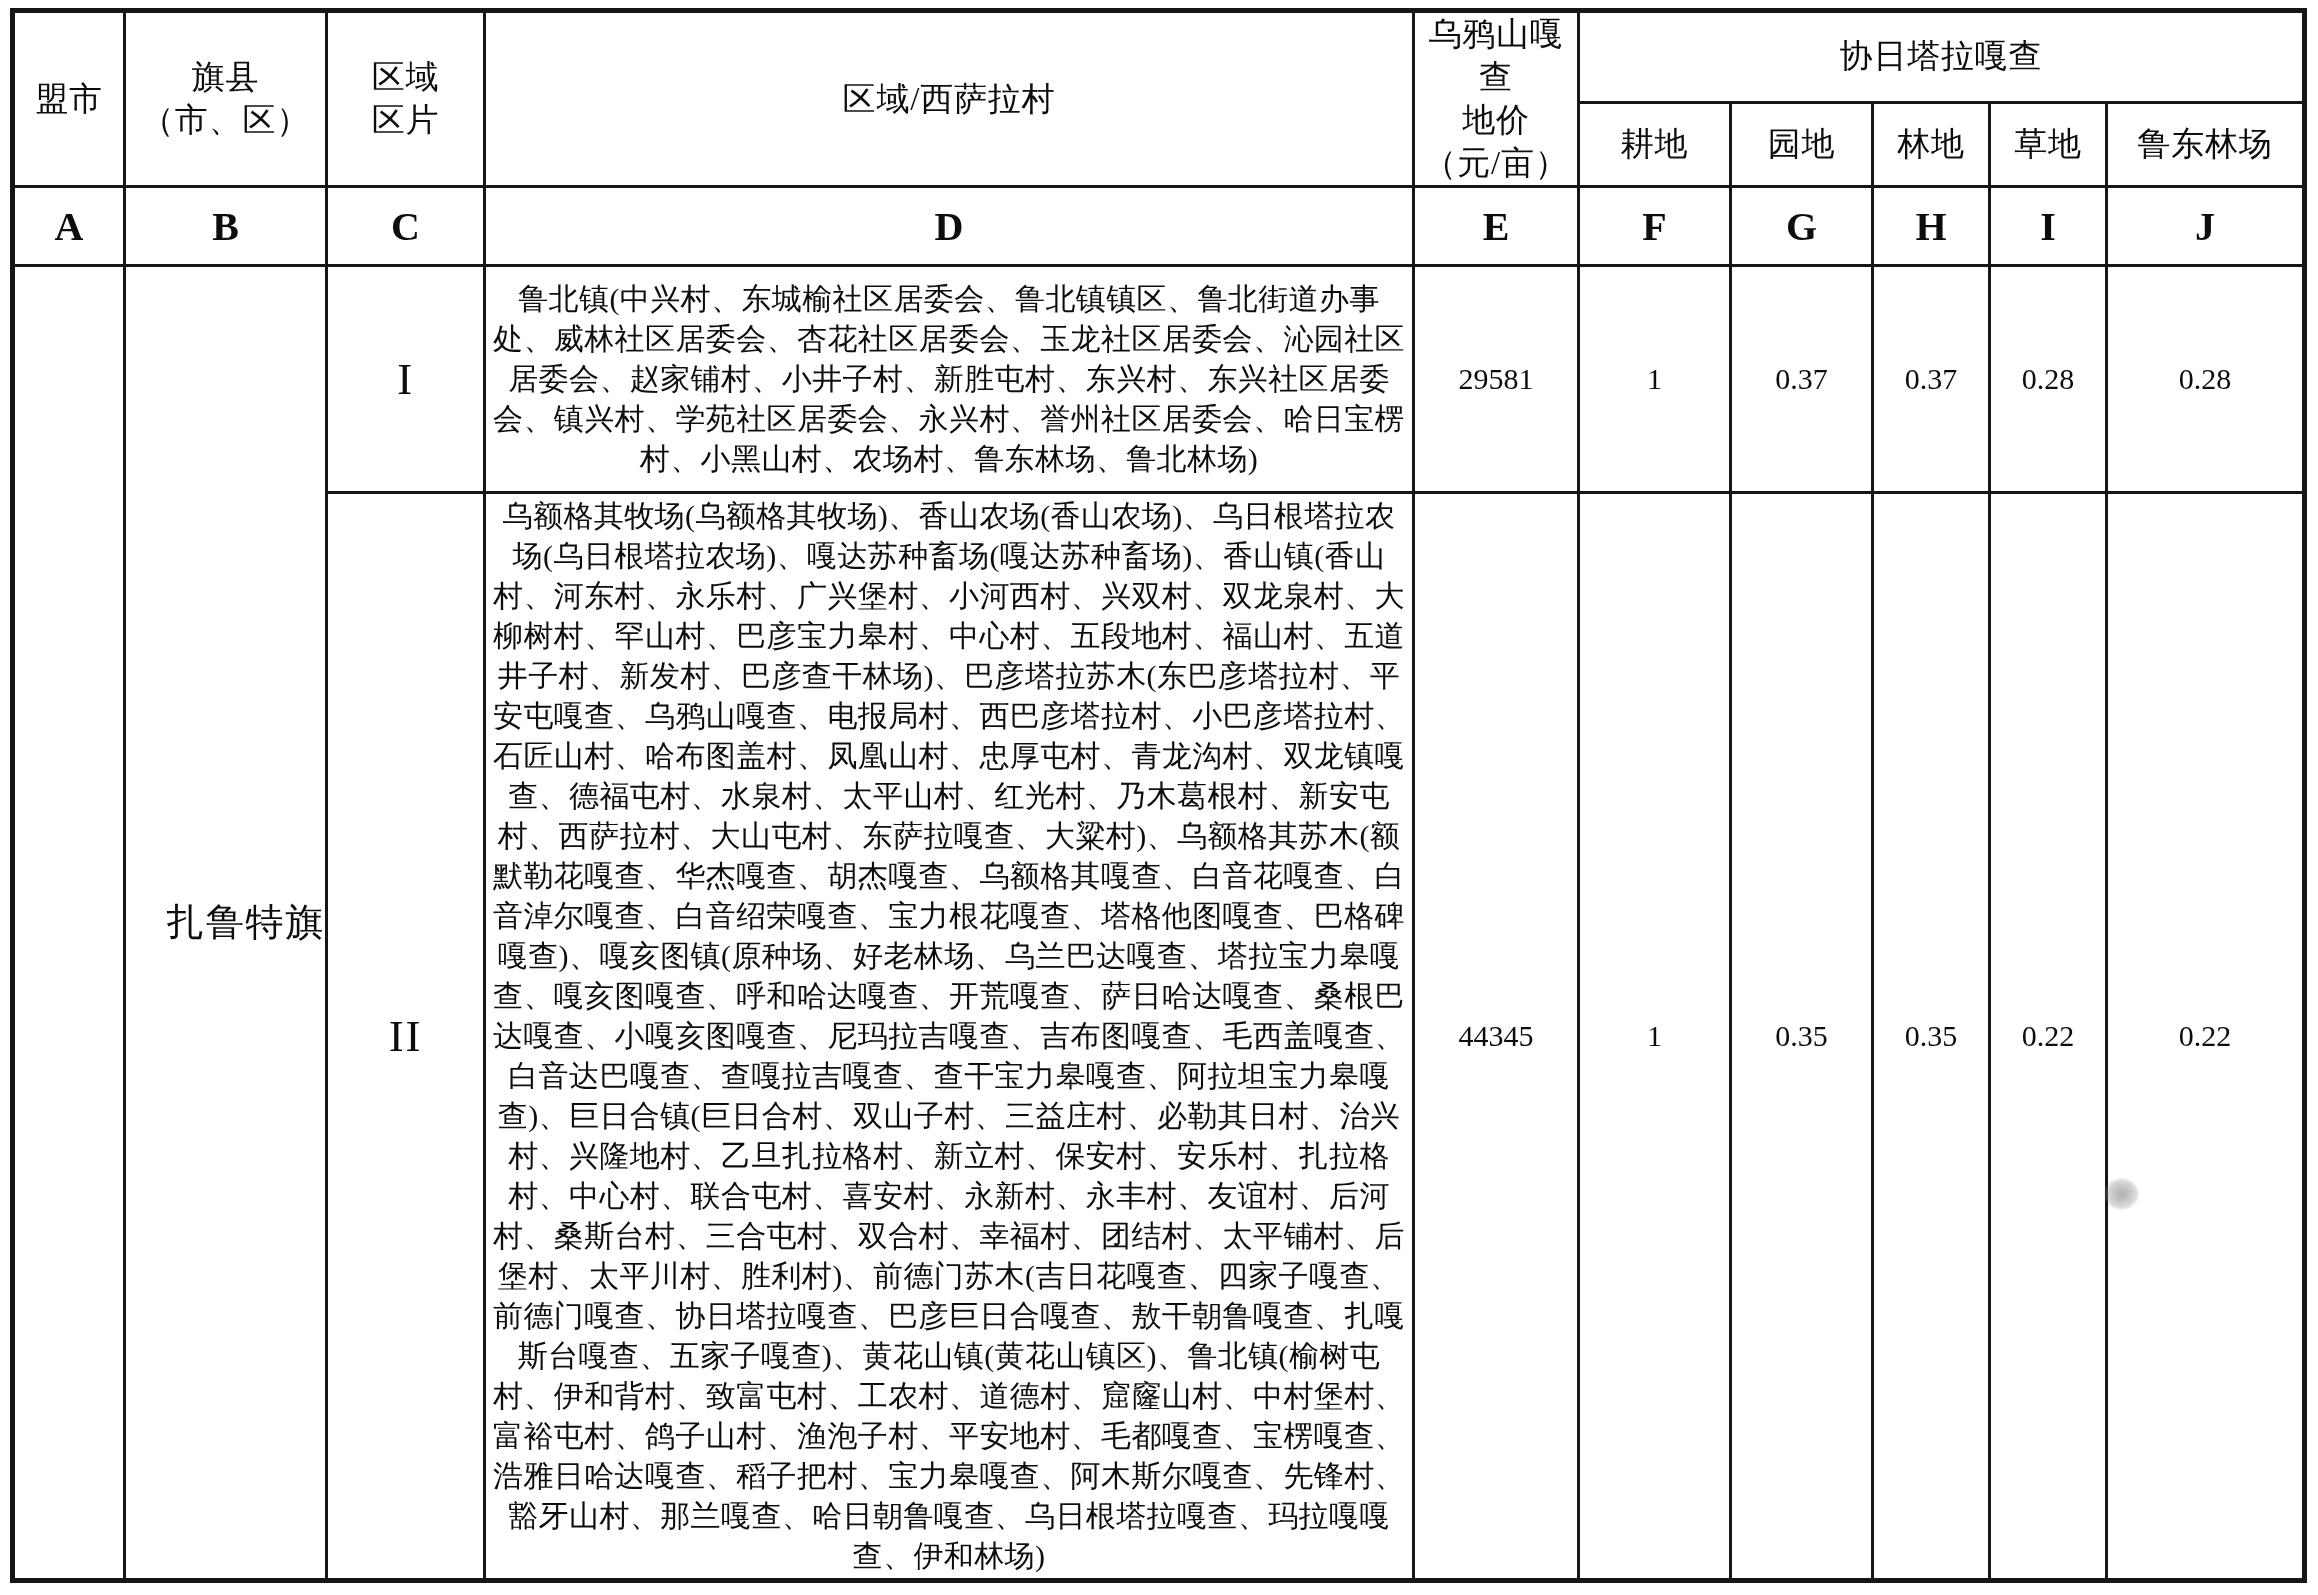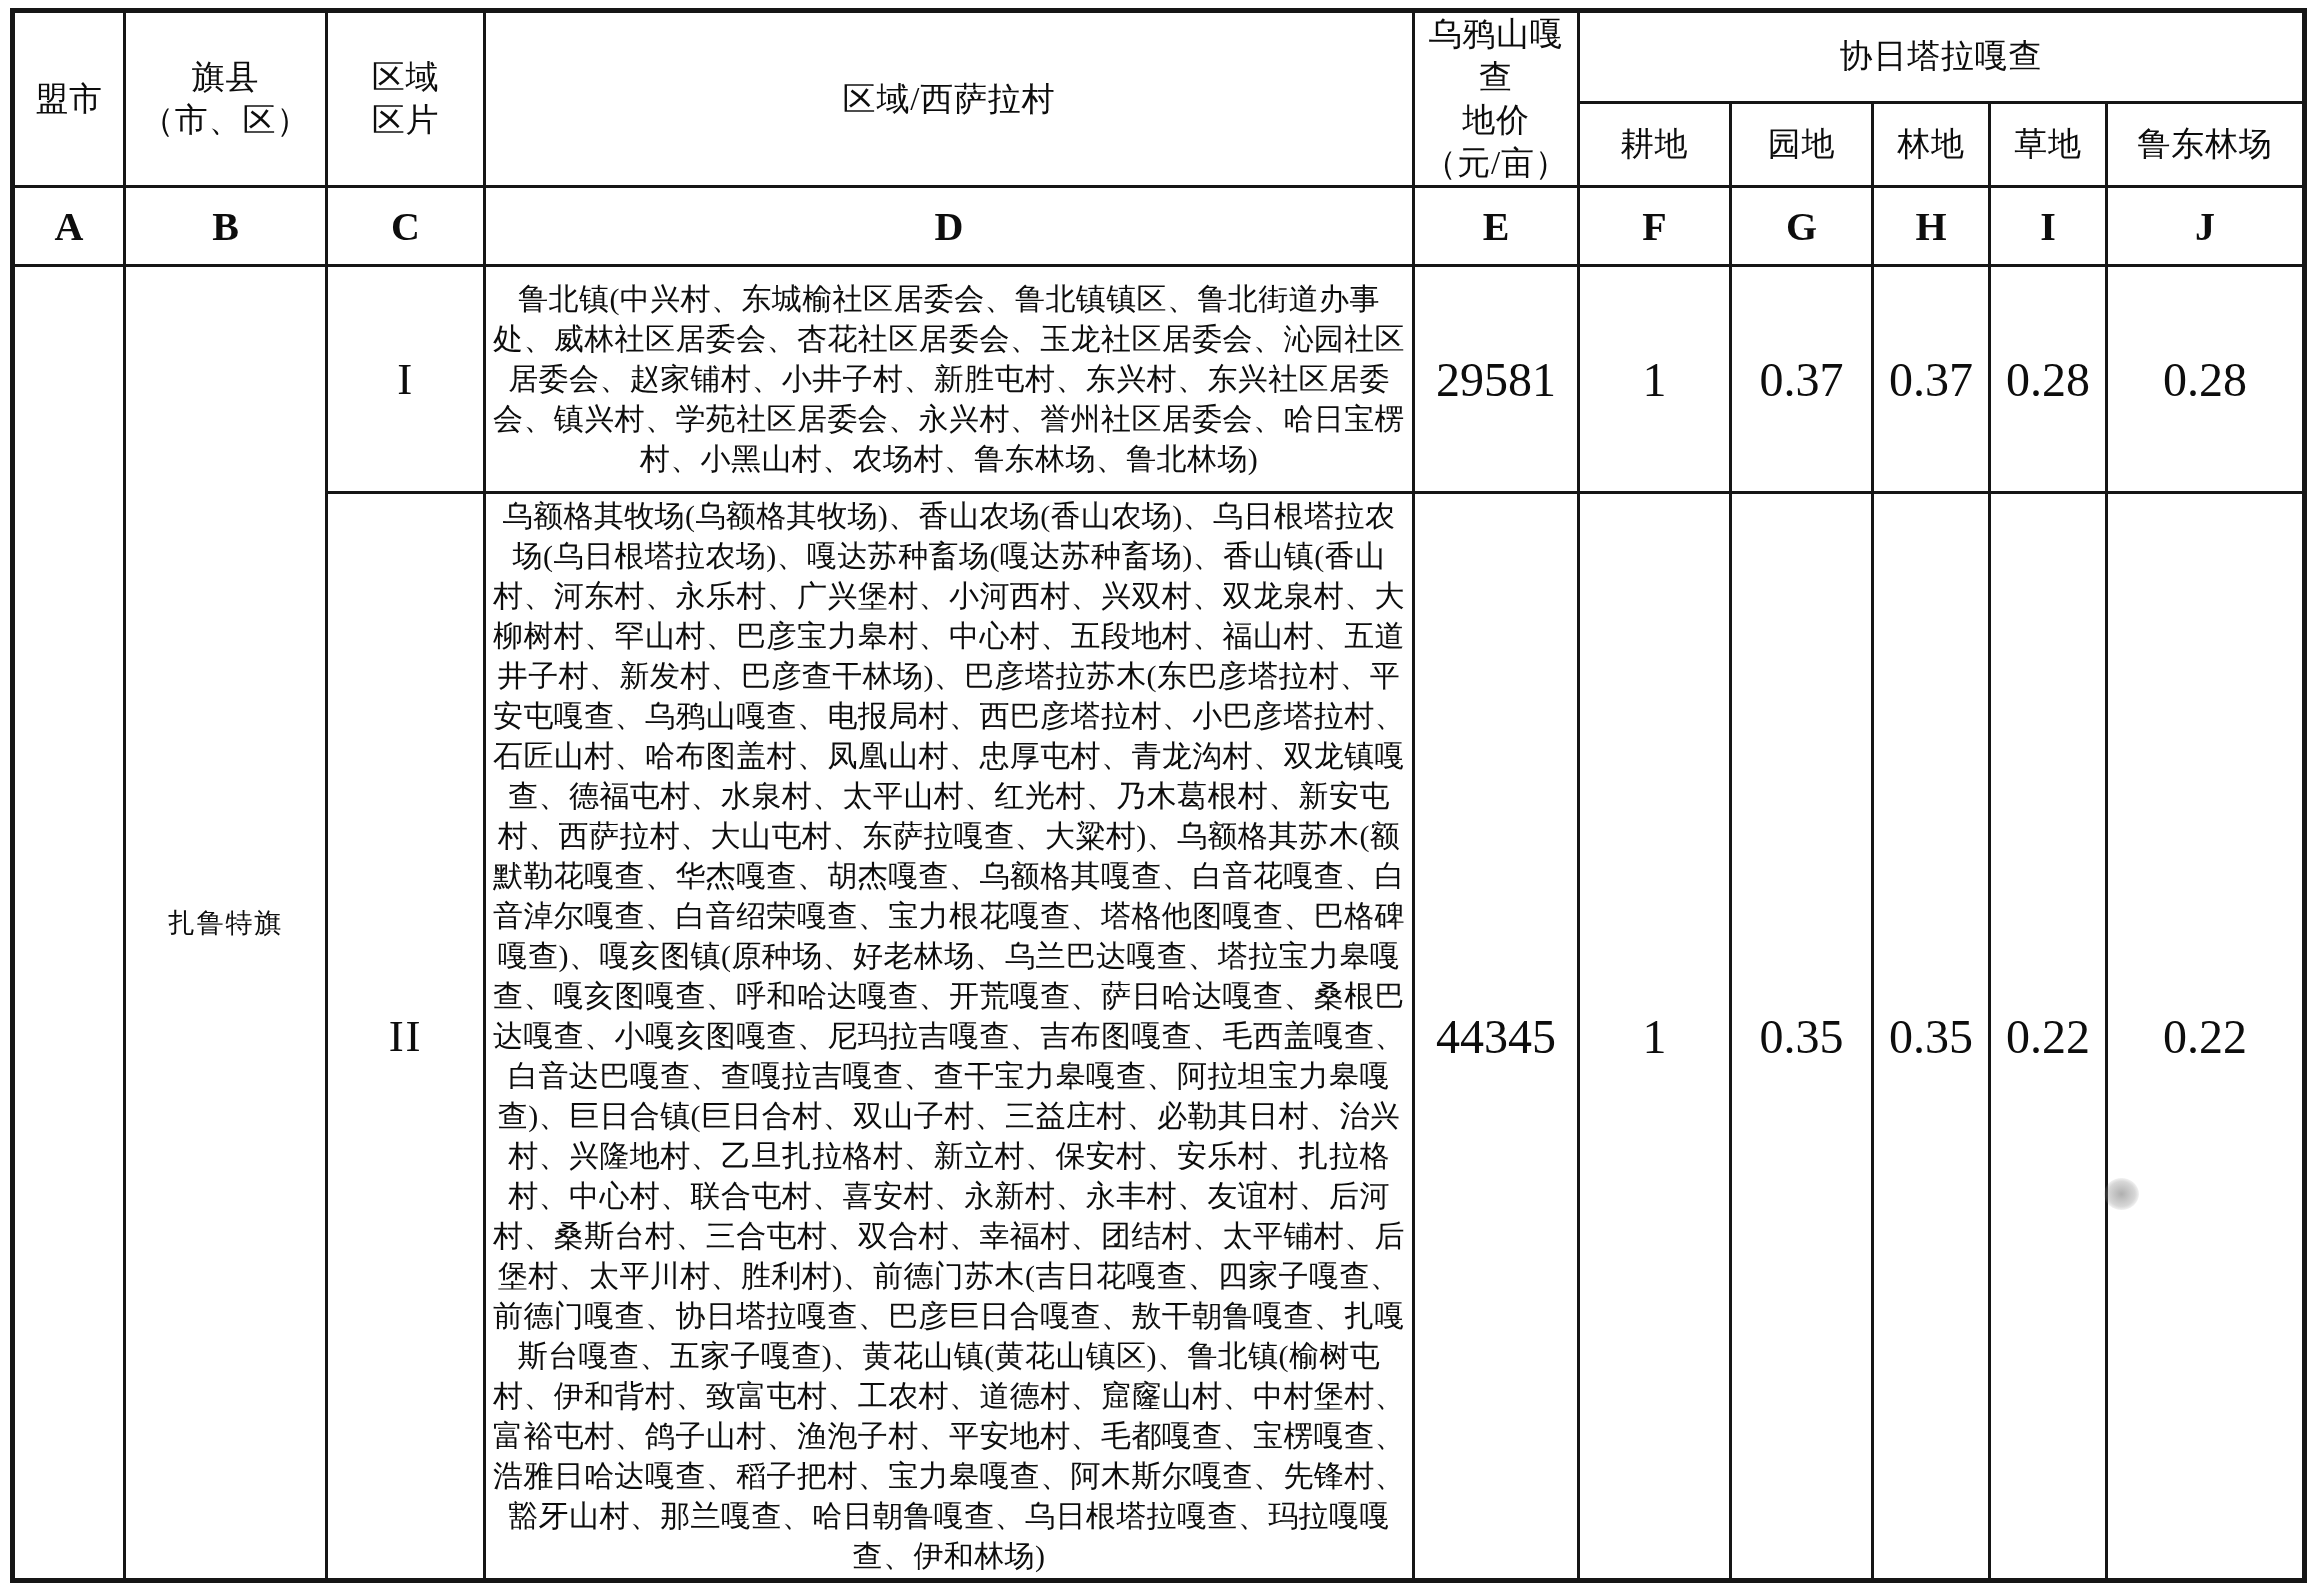--- a/index.html
+++ b/index.html
@@ -40,34 +40,35 @@
   }
   .letter {
     font-size: 40px;
     font-weight: 700;
   }
   .zone {
     font-size: 45px;
     letter-spacing: 1.7px;
   }
   .banner {
-    font-size: 27px;
+    font-size: 38px;
     letter-spacing: 1.7px;
+    text-align: right;
   }
   .desc {
     font-size: 30px;
     line-height: 40px;
     letter-spacing: 0.4px;
     text-align: center;
     vertical-align: middle;
     padding: 1.7px 5px 1.7px 5px;
     white-space: pre-line;
   }
   .num {
-    font-size: 48px;
+    font-size: 30px;
   }
   .smudge {
     position: absolute;
     left: 2104px; top: 1178px;
     width: 35px; height: 32px;
     border-radius: 50%;
     background: radial-gradient(ellipse at center,
                 rgba(110,110,110,0.55) 0%,
                 rgba(140,140,140,0.35) 55%,
                 rgba(160,160,160,0.0) 78%);

